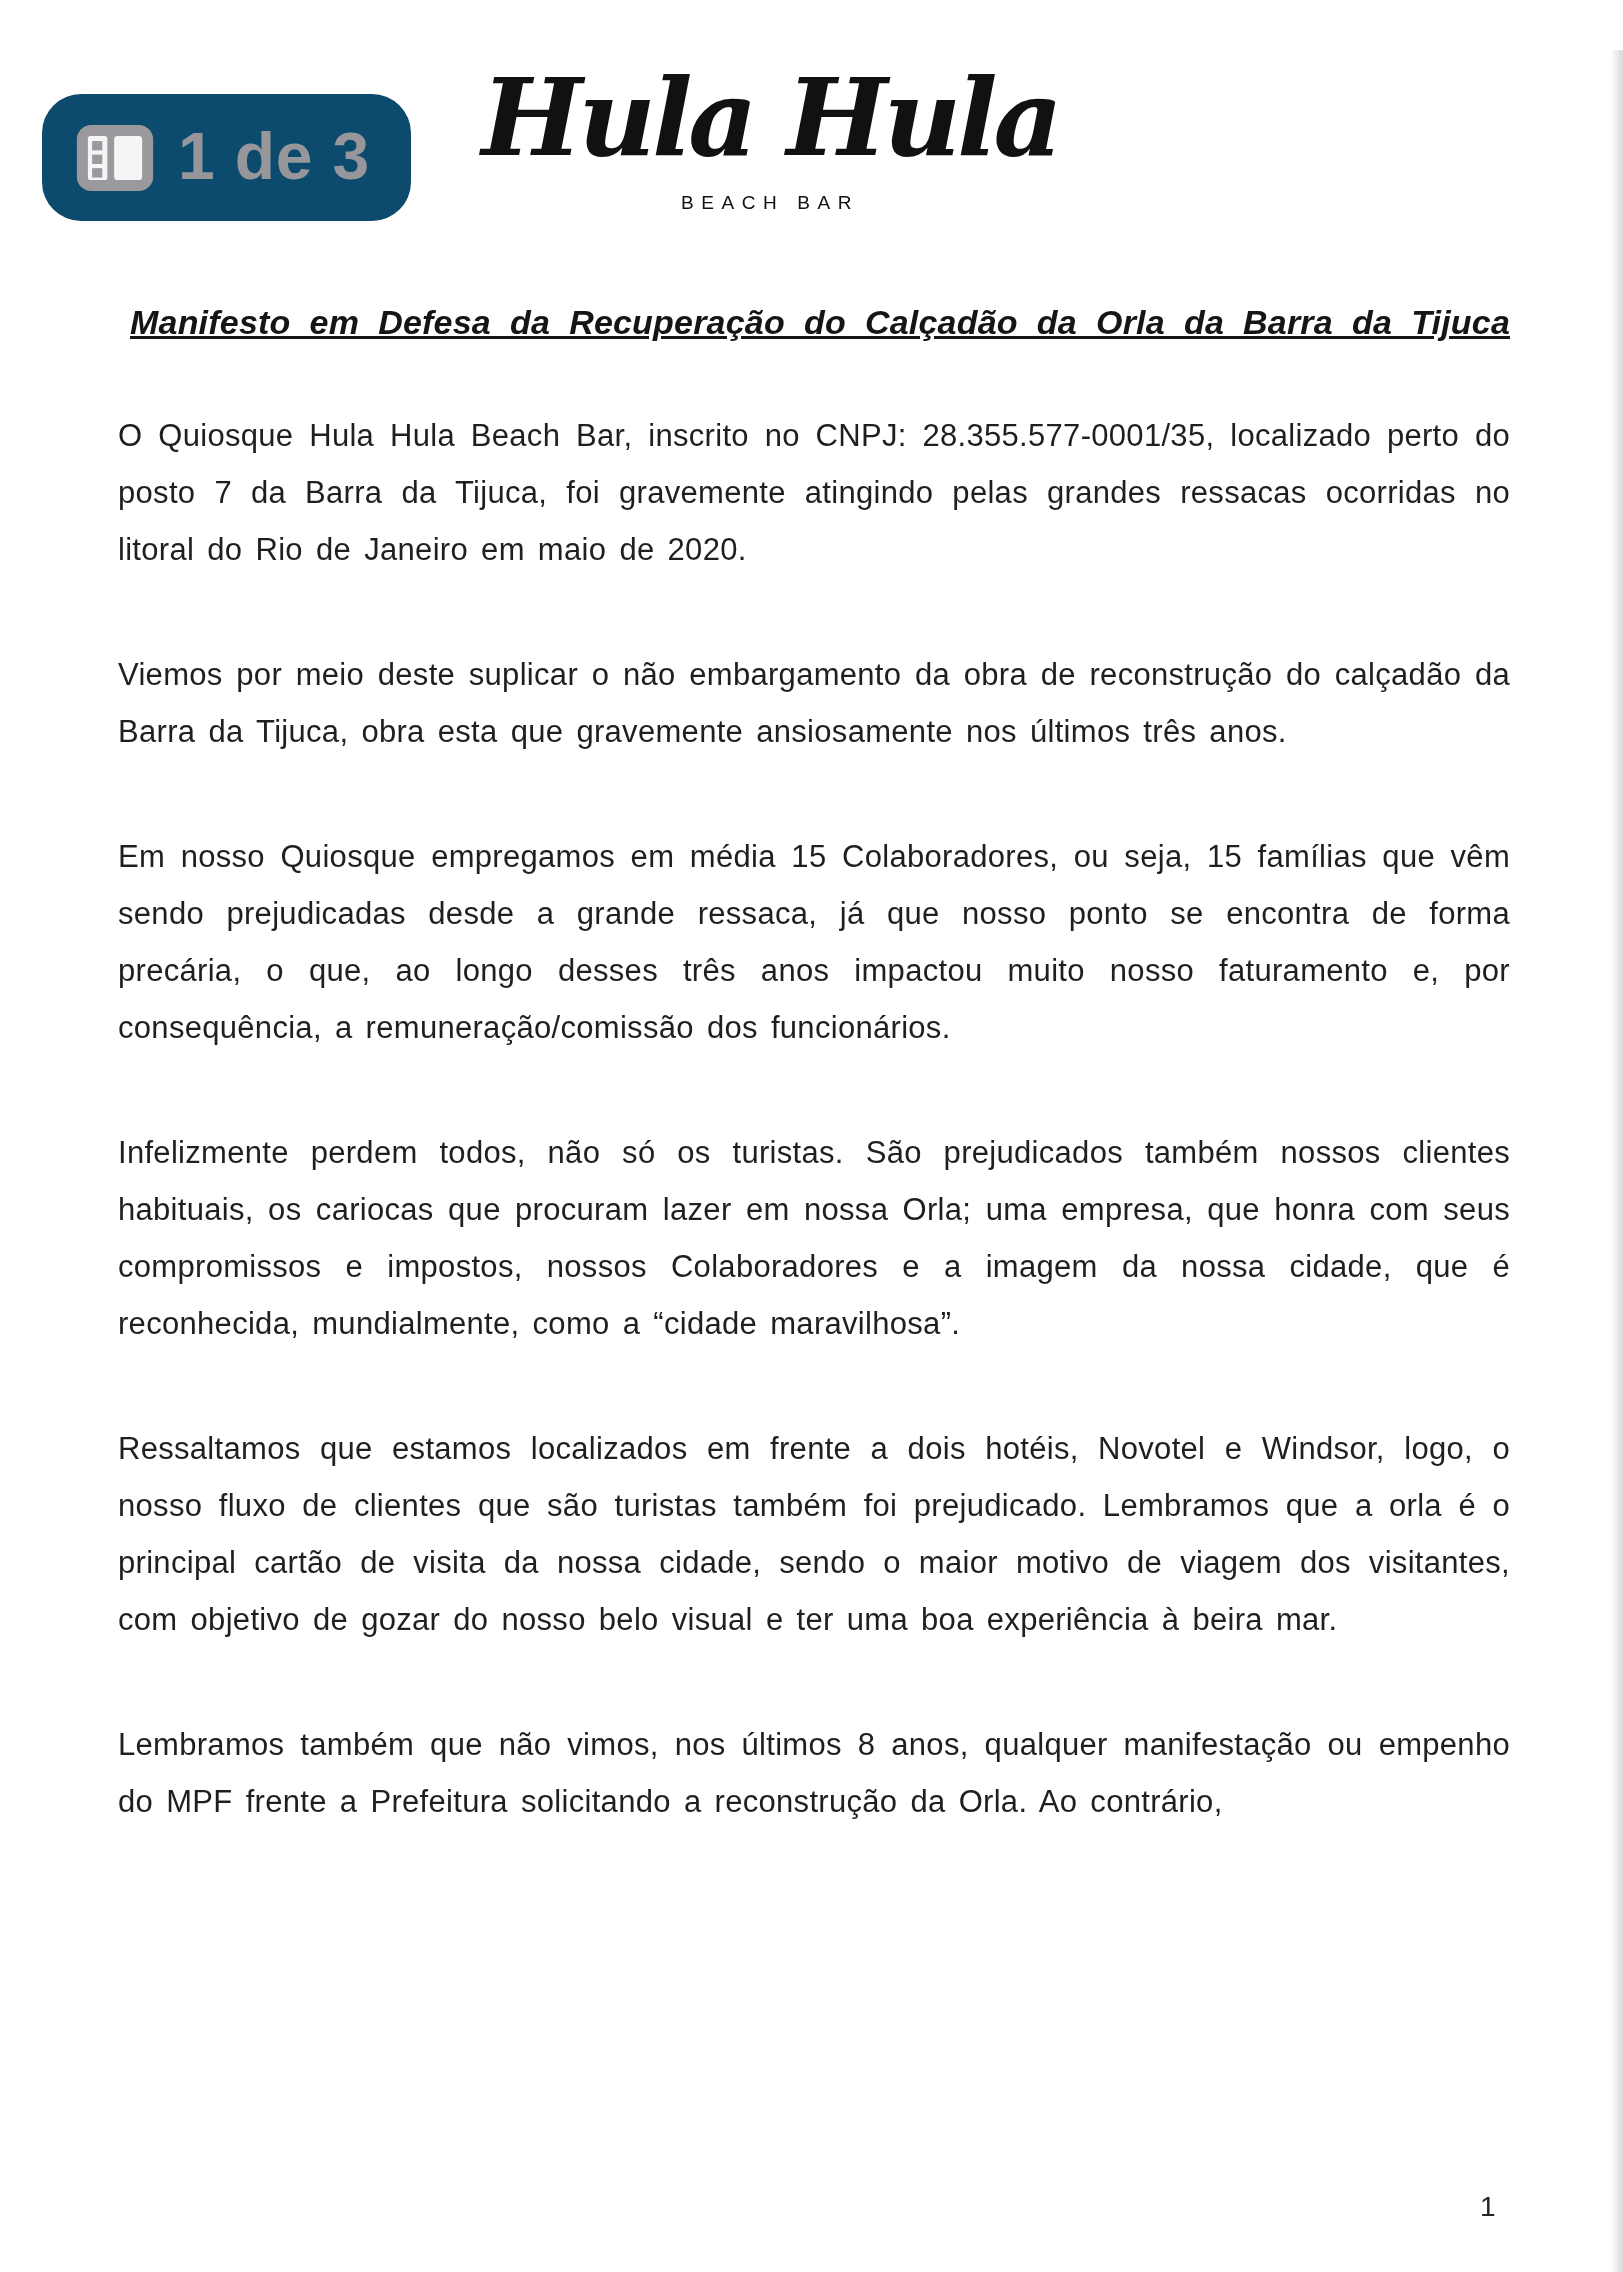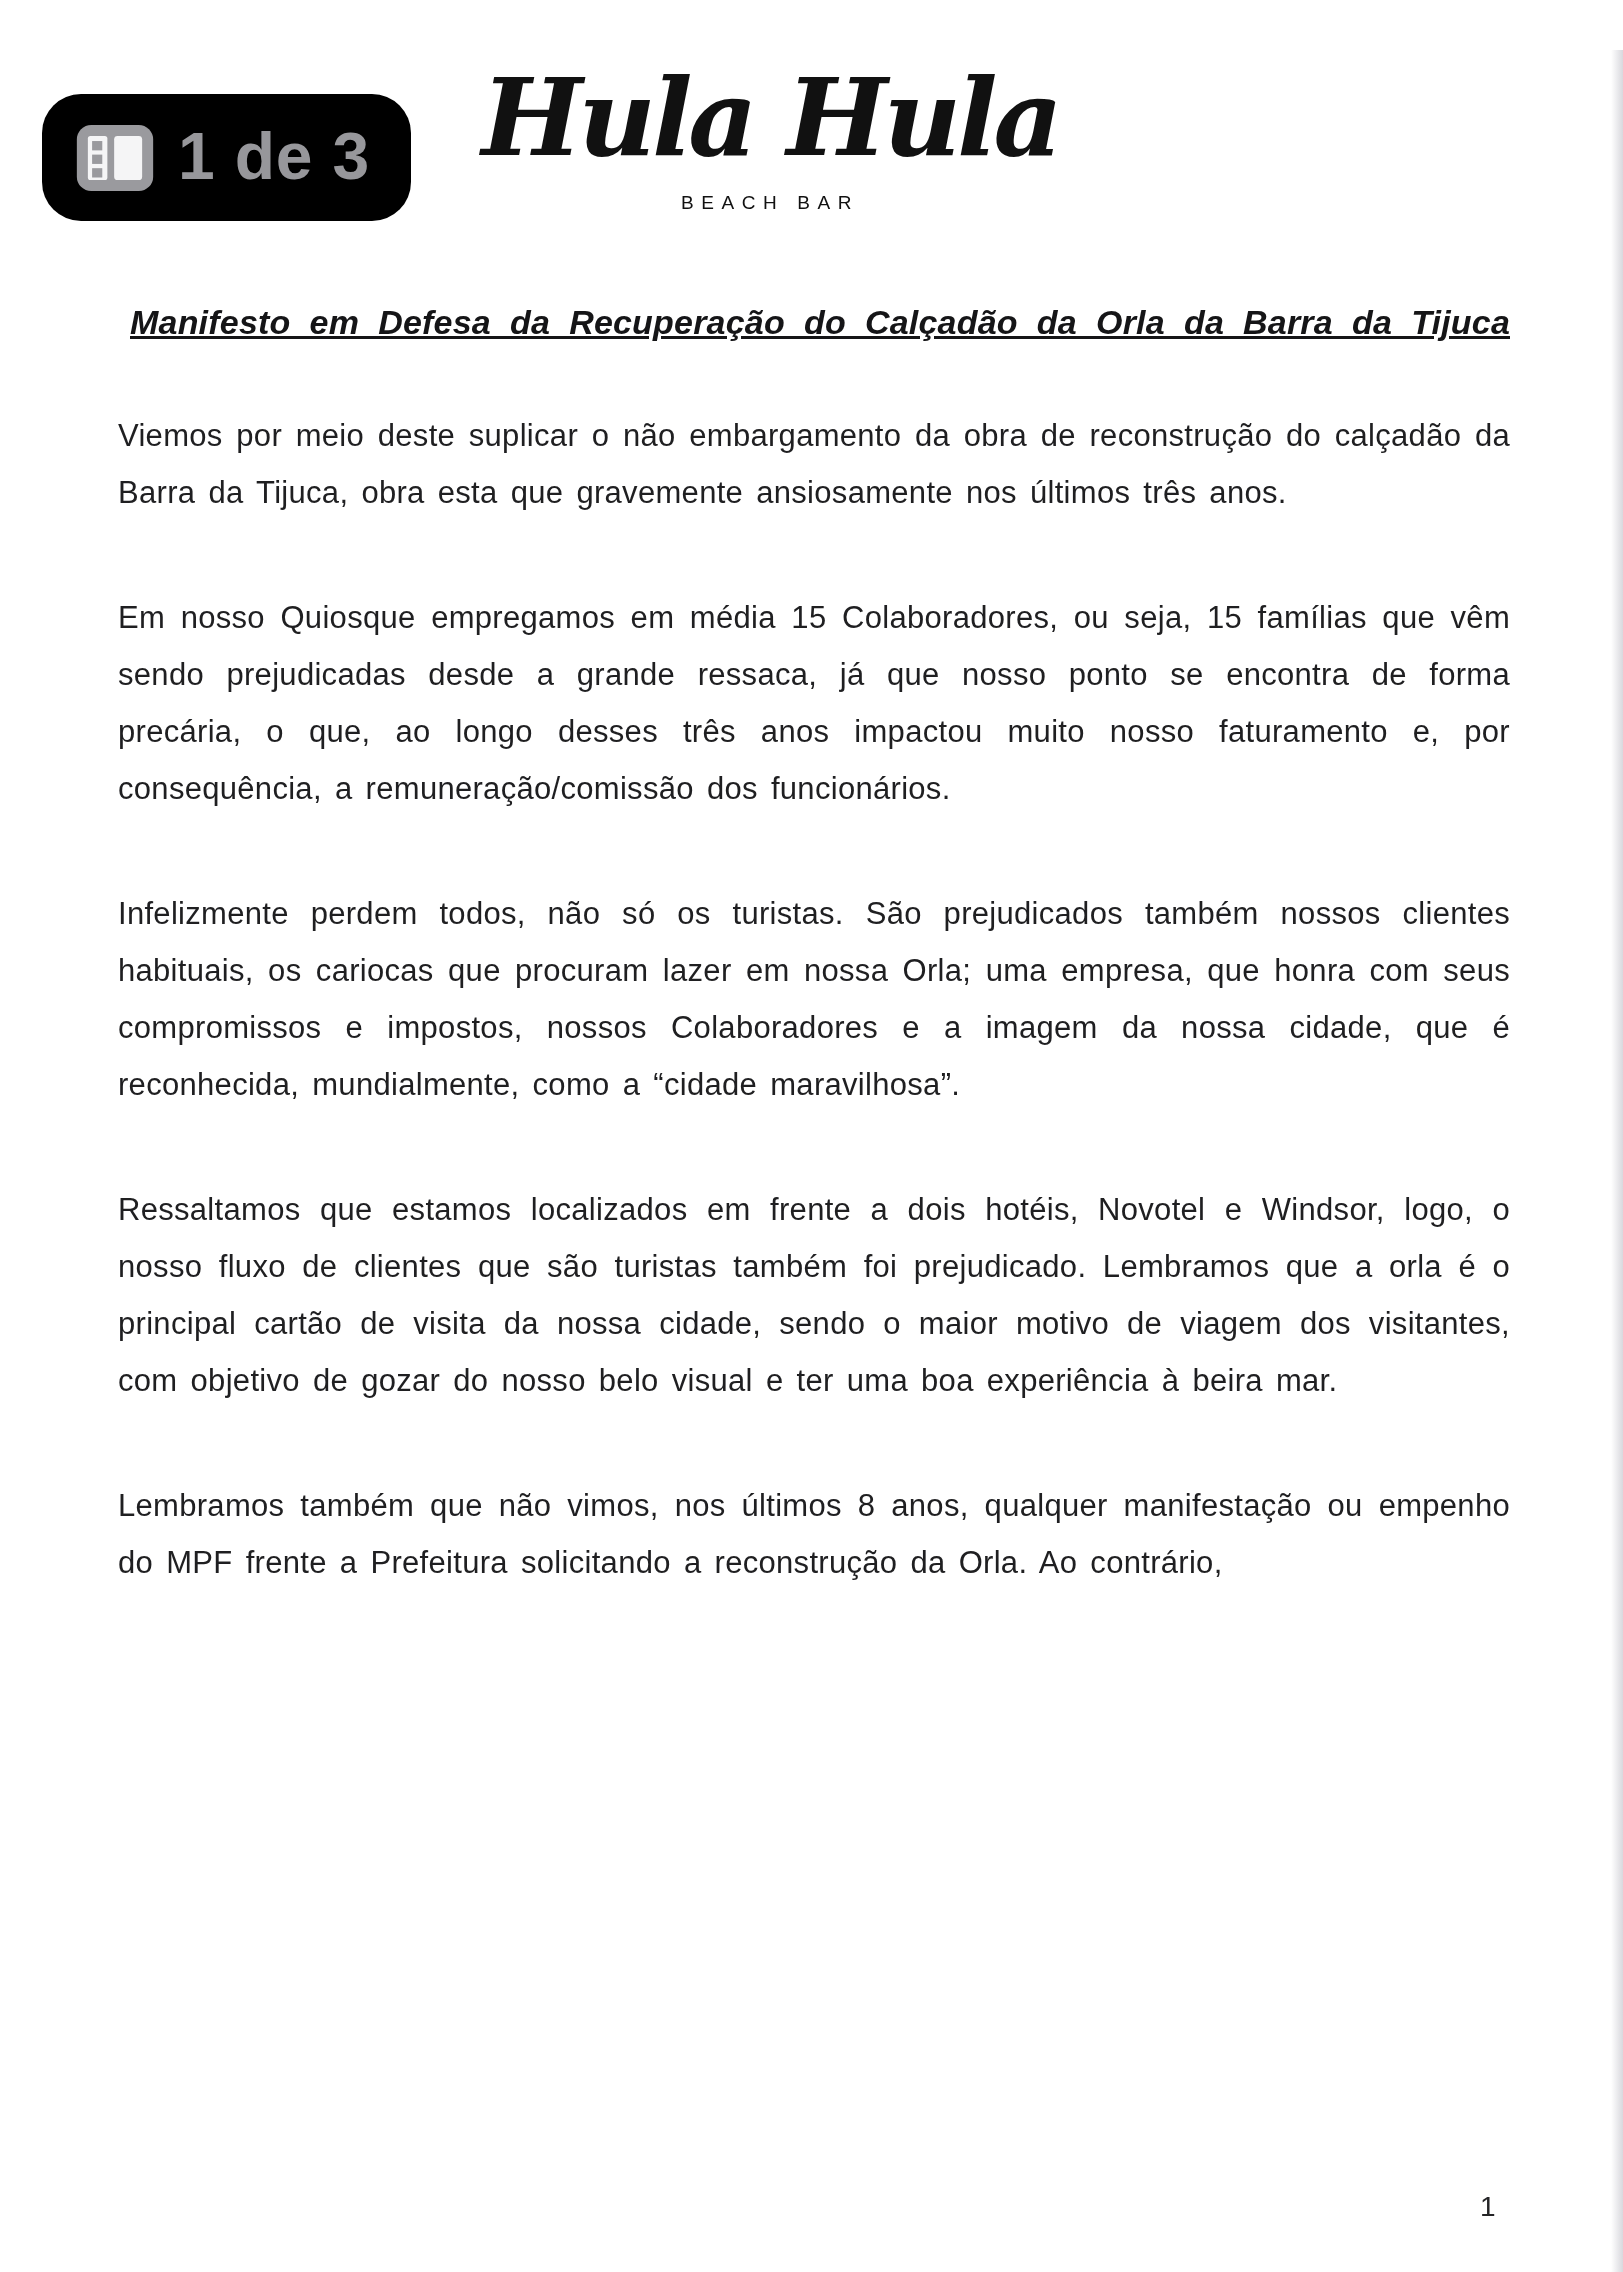--- a/index.html
+++ b/index.html
@@ -11,21 +11,21 @@
     position:relative;
     overflow:hidden;
   }
 
   
   .page-badge{
     position:absolute;left:42px;top:44px;
     height:127px;
     display:flex;align-items:center;gap:24px;
     padding:0 41px 0 34px;
-    background:#000000;
+    background:#0c4a6e;
     border-radius:39px;
     box-sizing:border-box;
     cursor:pointer;
   }
   .page-badge svg{width:78px;height:68px;display:block;}
   .page-badge .label{
     font-size:66px;font-weight:bold;color:#97979b;letter-spacing:0.8px;
     line-height:1;
     transform:translateY(-1.7px);
   }
@@ -106,20 +106,21 @@
   </div>
 
   <div class="logo">
     <div class="logo-script">Hula Hula</div>
     <div class="logo-sub">BEACH BAR</div>
   </div>
 
   <div class="content">
     <h1 class="doc-title">Manifesto em Defesa da Recuperação do Calçadão da Orla da Barra da Tijuca</h1>
     <div class="body-paragraphs">
+        <p>O Quiosque Hula Hula Beach Bar, inscrito no CNPJ: 28.355.577-0001/35, localizado perto do posto 7 da Barra da Tijuca, foi gravemente atingindo pelas grandes ressacas ocorridas no litoral do Rio de Janeiro em maio de 2020.</p>
         <p>Viemos por meio deste suplicar o não embargamento da obra de reconstrução do calçadão da Barra da Tijuca, obra esta que gravemente ansiosamente nos últimos três anos.</p>
         <p>Em nosso Quiosque empregamos em média 15 Colaboradores, ou seja, 15 famílias que vêm sendo prejudicadas desde a grande ressaca, já que nosso ponto se encontra de forma precária, o que, ao longo desses três anos impactou muito nosso faturamento e, por consequência, a remuneração/comissão dos funcionários.</p>
         <p>Infelizmente perdem todos, não só os turistas. São prejudicados também nossos clientes habituais, os cariocas que procuram lazer em nossa Orla; uma empresa, que honra com seus compromissos e impostos, nossos Colaboradores e a imagem da nossa cidade, que é reconhecida, mundialmente, como a “cidade maravilhosa”.</p>
         <p>Ressaltamos que estamos localizados em frente a dois hotéis, Novotel e Windsor, logo, o nosso fluxo de clientes que são turistas também foi prejudicado. Lembramos que a orla é o principal cartão de visita da nossa cidade, sendo o maior motivo de viagem dos visitantes, com objetivo de gozar do nosso belo visual e ter uma boa experiência à beira mar.</p>
         <p>Lembramos também que não vimos, nos últimos 8 anos, qualquer manifestação ou empenho do MPF frente a Prefeitura solicitando a reconstrução da Orla. Ao contrário,</p>
       </div>
   </div>
 
   <div class="page-number">1</div>
 

